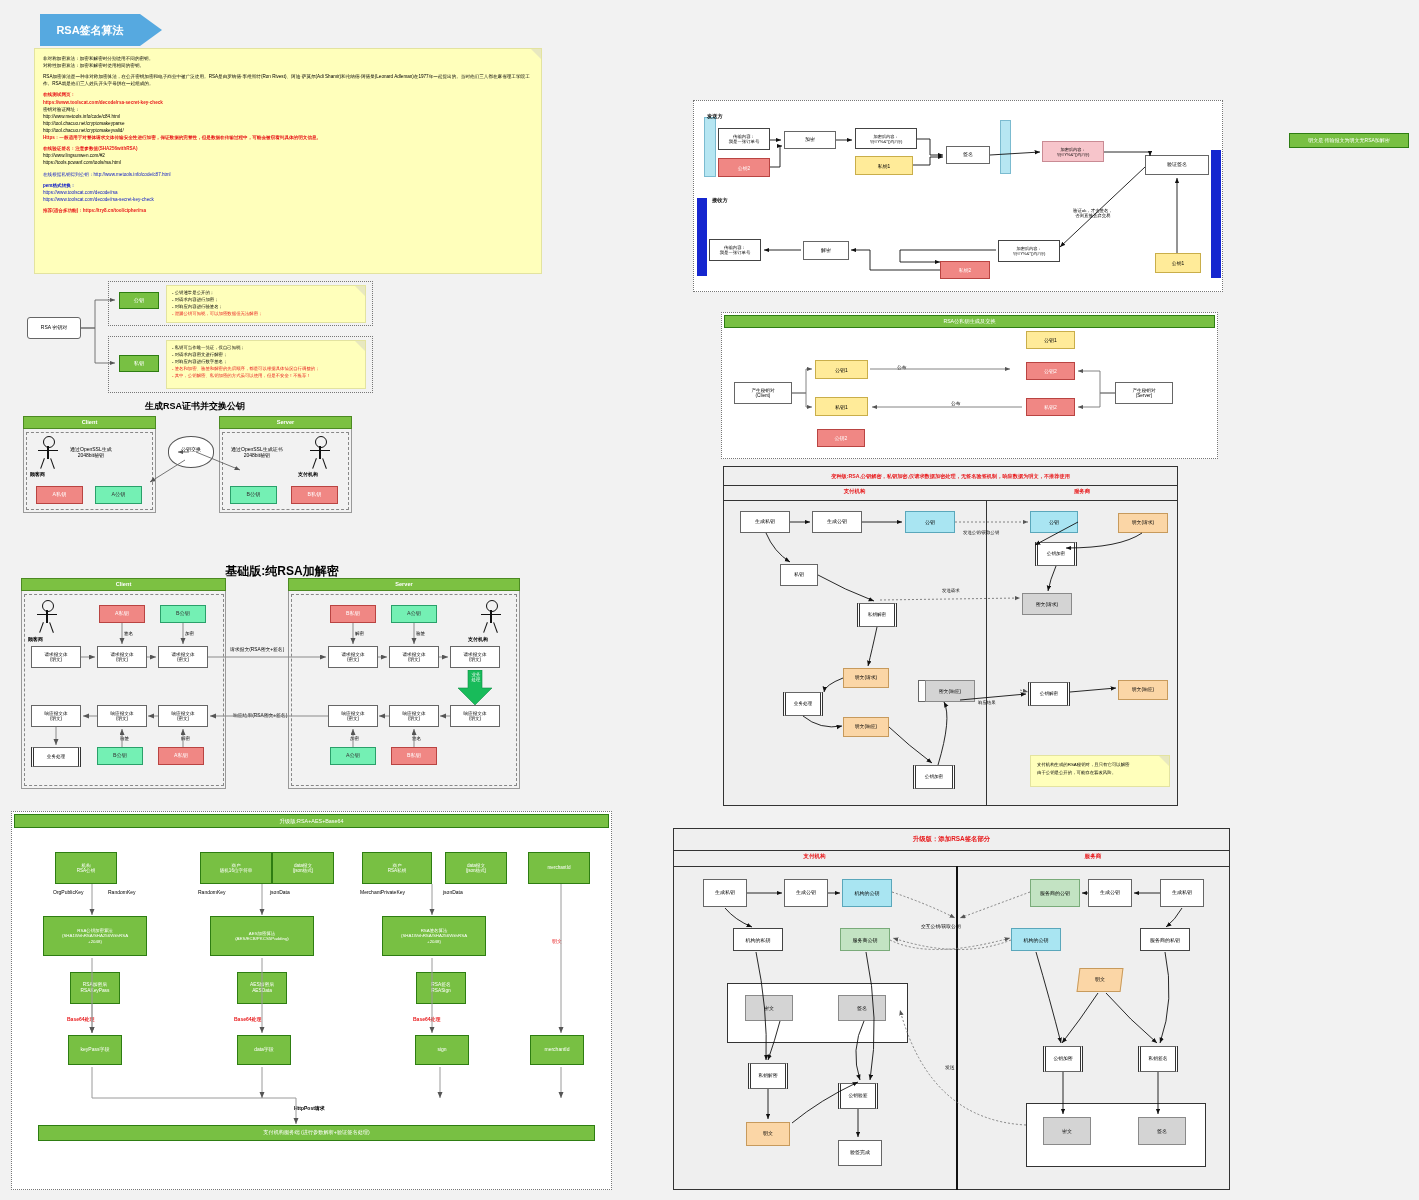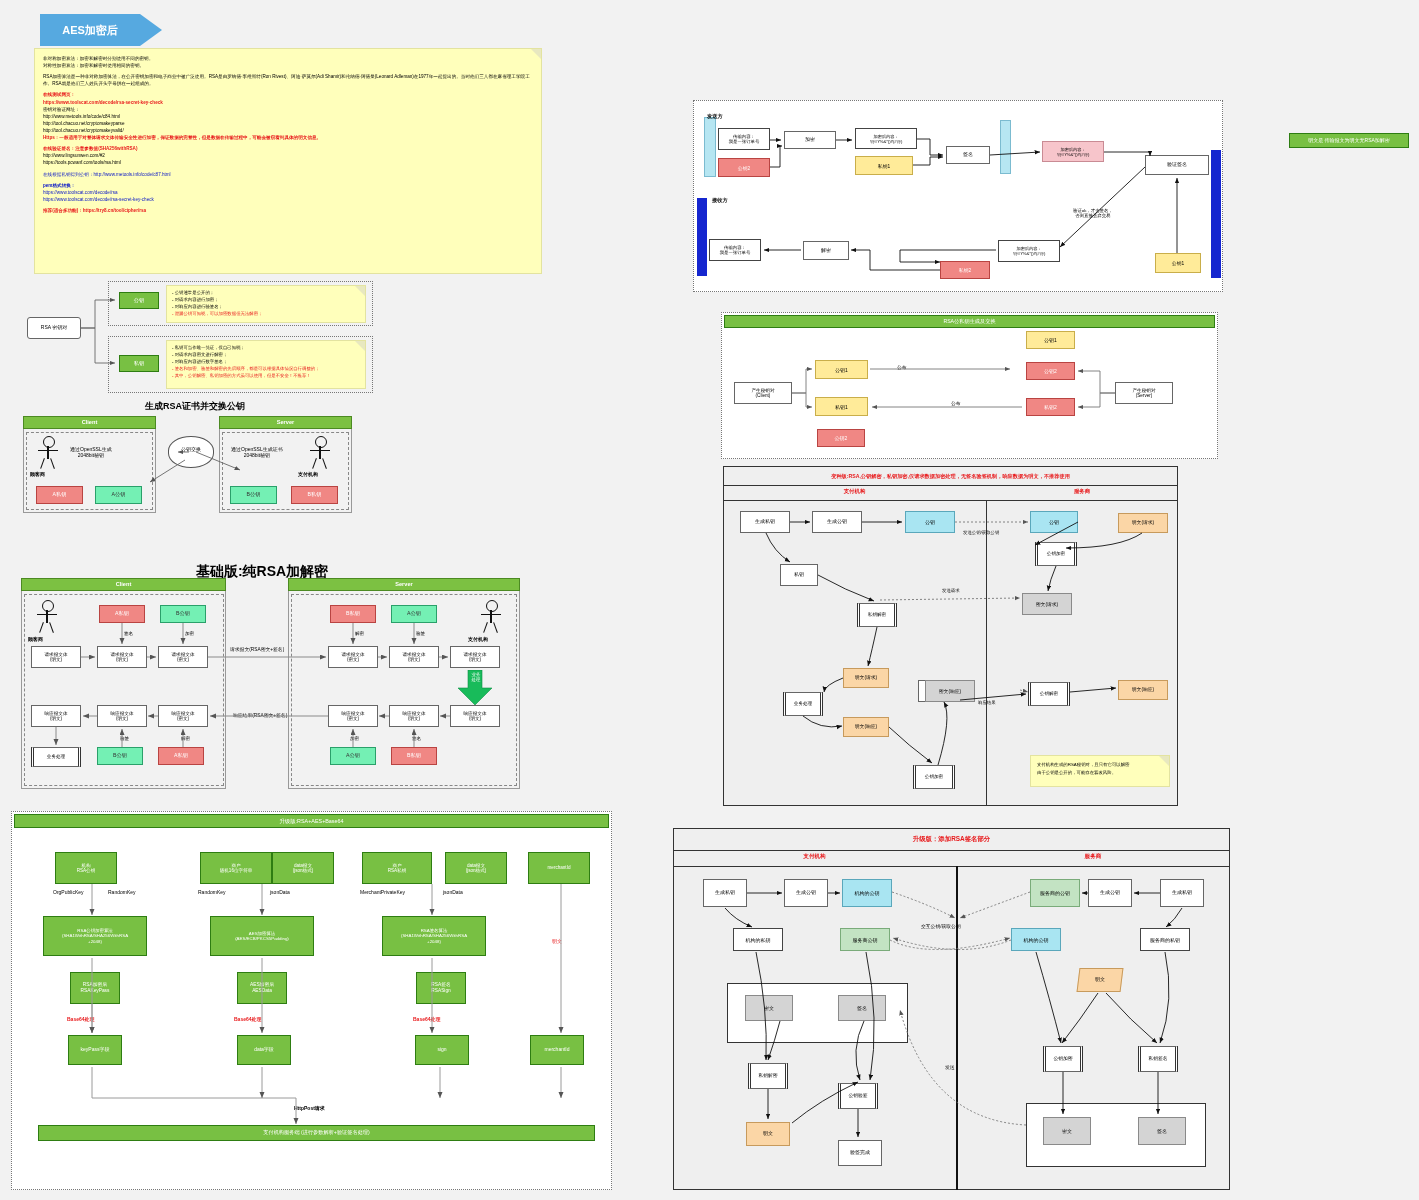--- a/index.html
+++ b/index.html
@@ -50,21 +50,21 @@
   .cloud{position:absolute;background:#fff;border:1px solid #555;border-radius:50%/46%;}
   
   .doc{position:absolute;box-sizing:border-box;display:flex;align-items:center;justify-content:center;text-align:center;}
   
   .bar{position:absolute;}
 </style>
 </head>
 <body>
 
 <div class="banner">
-  <span>AES加密后</span>
+  <span>RSA签名算法</span>
 </div>
 
 <div class="bignote" style="left:34px;top:48px;width:508px;height:226px;">
   <div id="intro-lines" style="padding:6px 8px;font-size:4.6px;line-height:1.55;">
       <div style="color: rgb(0, 0, 0); white-space: normal; min-height: 4px;">非对称加密算法：加密和解密时分别使用不同的密钥。</div>
       <div style="color: rgb(0, 0, 0); white-space: normal; min-height: 4px;">对称性加密算法：加密和解密时使用相同的密钥。</div>
       <div style="color: rgb(0, 0, 0); white-space: normal; min-height: 4px;"></div>
       <div style="color: rgb(0, 0, 0); white-space: normal; min-height: 4px;">RSA加密算法是一种非对称加密算法，在公开密钥加密和电子商业中被广泛使用。RSA是由罗纳德·李维斯特(Ron Rivest)、阿迪·萨莫尔(Adi Shamir)和伦纳德·阿德曼(Leonard Adleman)在1977年一起提出的。当时他们三人都在麻省理工学院工作。RSA就是他们三人姓氏开头字母拼在一起组成的。</div>
       <div style="color: rgb(0, 0, 0); white-space: normal; min-height: 4px;"></div>
       <div style="color: rgb(232, 25, 27); font-weight: bold; white-space: normal; min-height: 4px;">在线测试网页：</div>
@@ -159,21 +159,21 @@
 2048bit秘钥</div>
 <div class="node mint" style="left:230px;top:486px;width:47px;height:18px;font-size:5.2px;">
     <span>B公钥</span>
   </div>
 <div class="node red" style="left:291px;top:486px;width:47px;height:18px;font-size:5.2px;">
     <span>B私钥</span>
   </div>
 <div class="cloud" style="left:168px;top:436px;width:44px;height:30px;"></div>
 <div class="lbl" style="left:173px;top:446px;font-size:5px;width:36px;text-align:center;">公钥交换</div>
 
-<div class="sect-title" style="left:12px;top:563px;width:500px;font-size:14px;">基础版:纯RSA加解密</div>
+<div class="sect-title" style="left:32px;top:563px;width:500px;font-size:12px;">基础版:纯RSA加解密</div>
 <div class="solidbox" style="left:21px;top:578px;width:205px;height:211px;border-color:#999;"></div>
 <div class="node greenhdr" style="left:21px;top:578px;width:205px;height:13px;font-size:5.6px;">
     <span>Client</span>
   </div>
 <div class="dashbox" style="left:24px;top:594px;width:200px;height:192px;"></div>
 <div class="solidbox" style="left:288px;top:578px;width:232px;height:211px;border-color:#999;"></div>
 <div class="node greenhdr" style="left:288px;top:578px;width:232px;height:13px;font-size:5.6px;">
     <span>Server</span>
   </div>
 <div class="dashbox" style="left:291px;top:594px;width:226px;height:192px;"></div>

